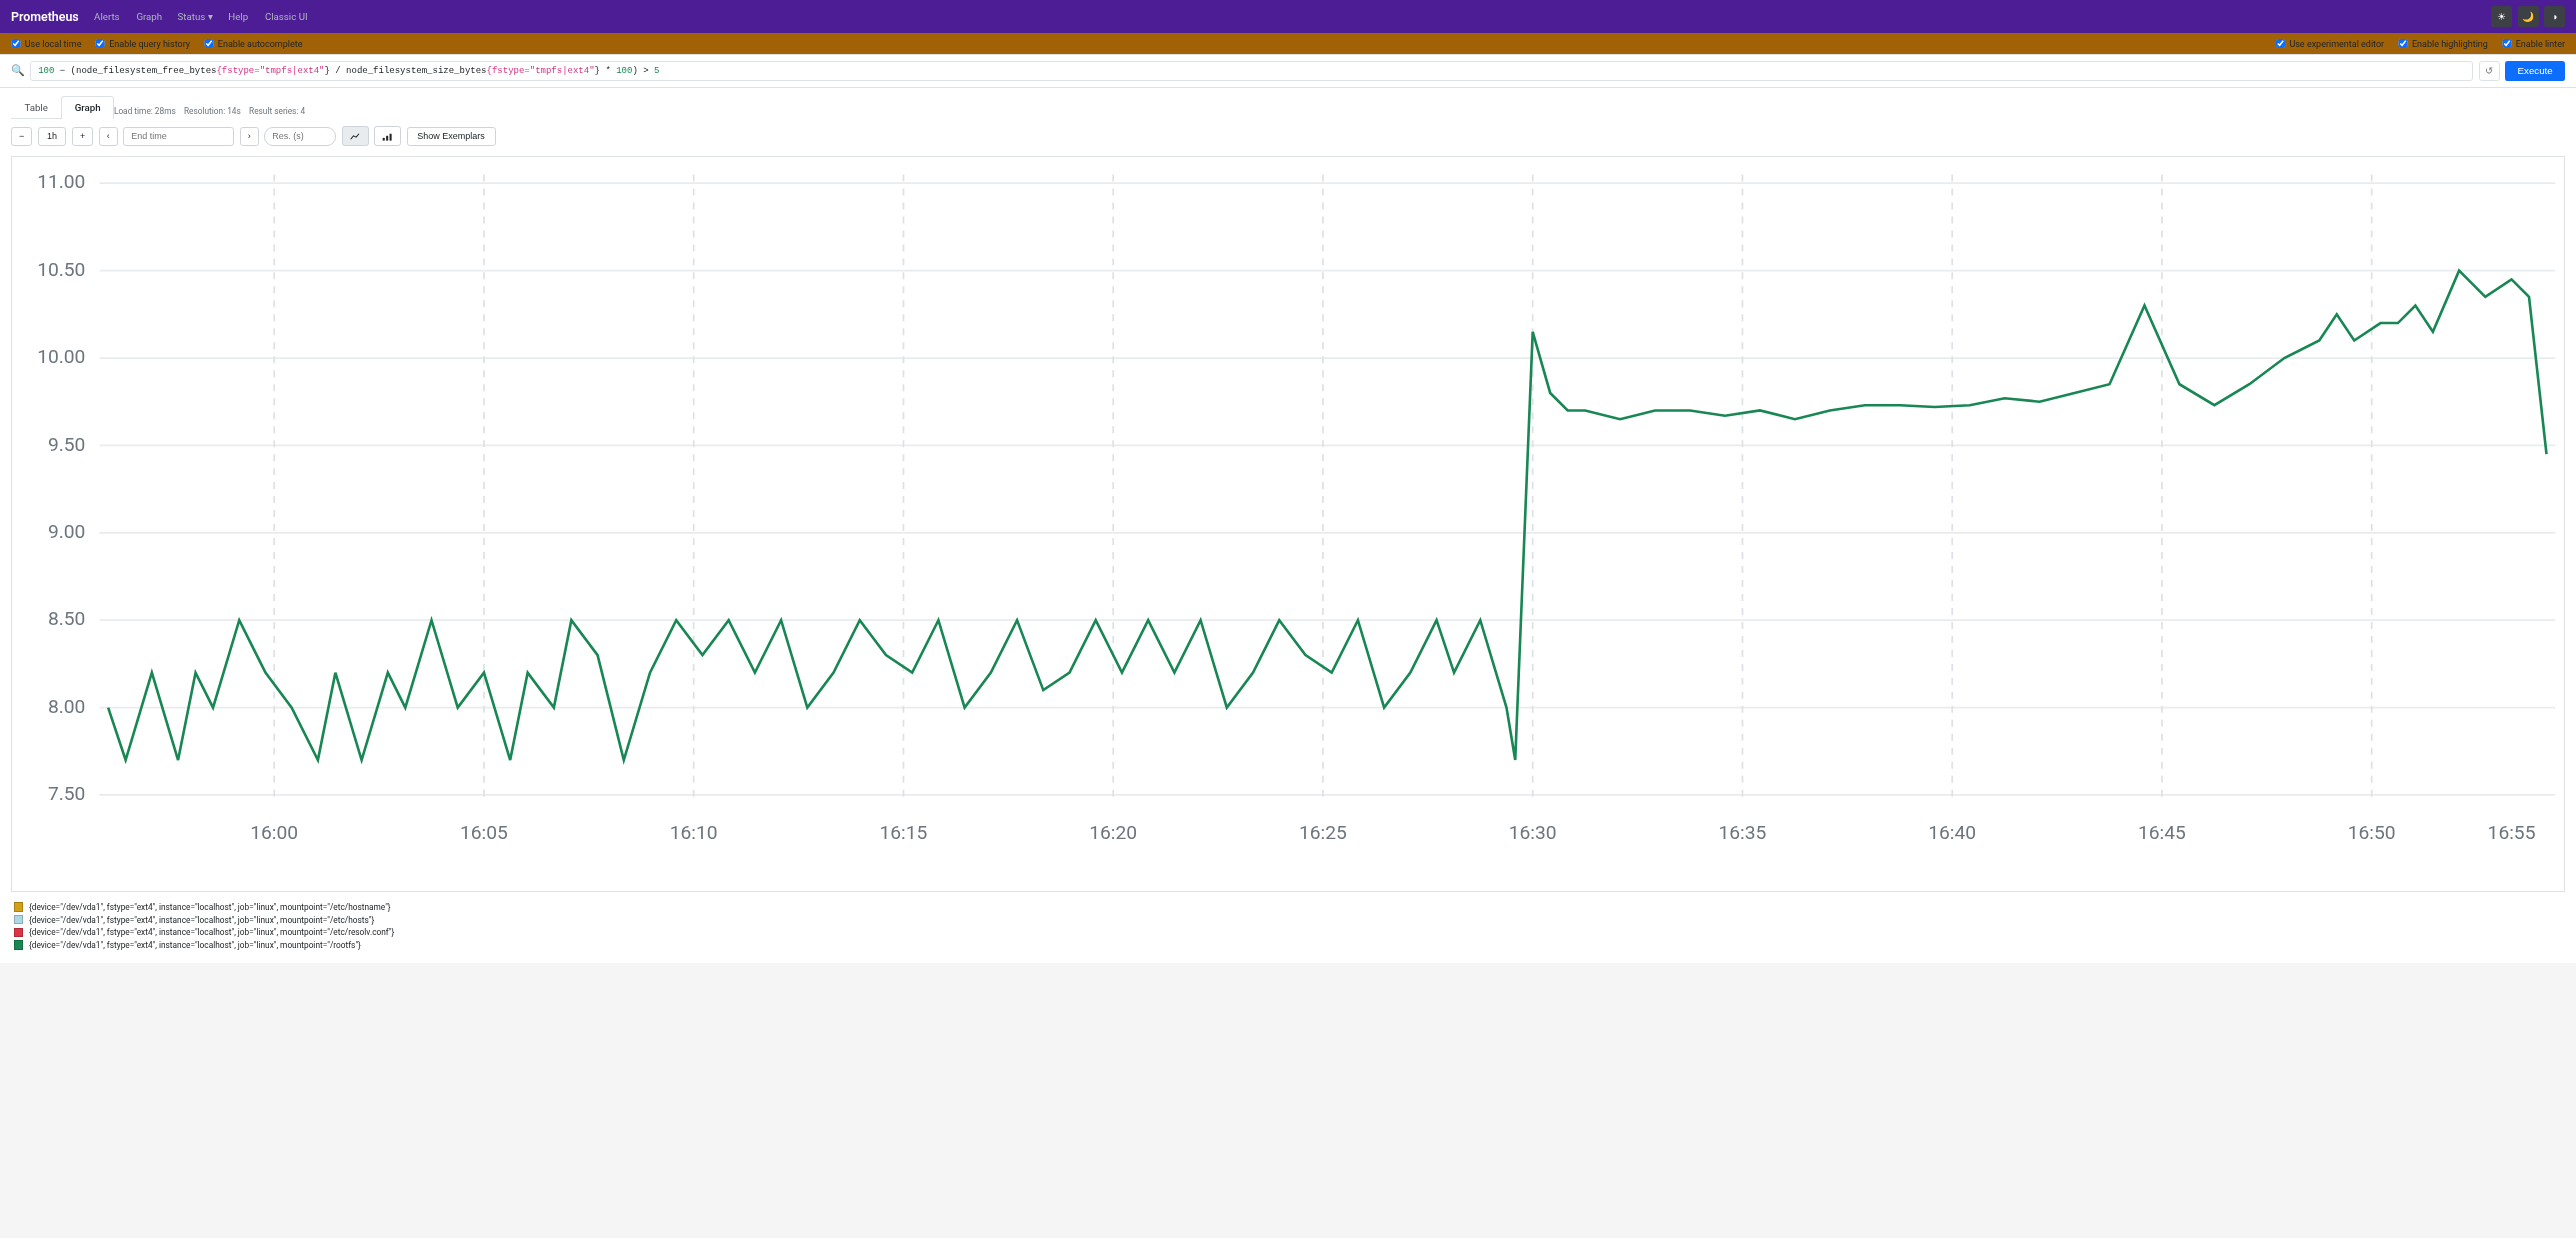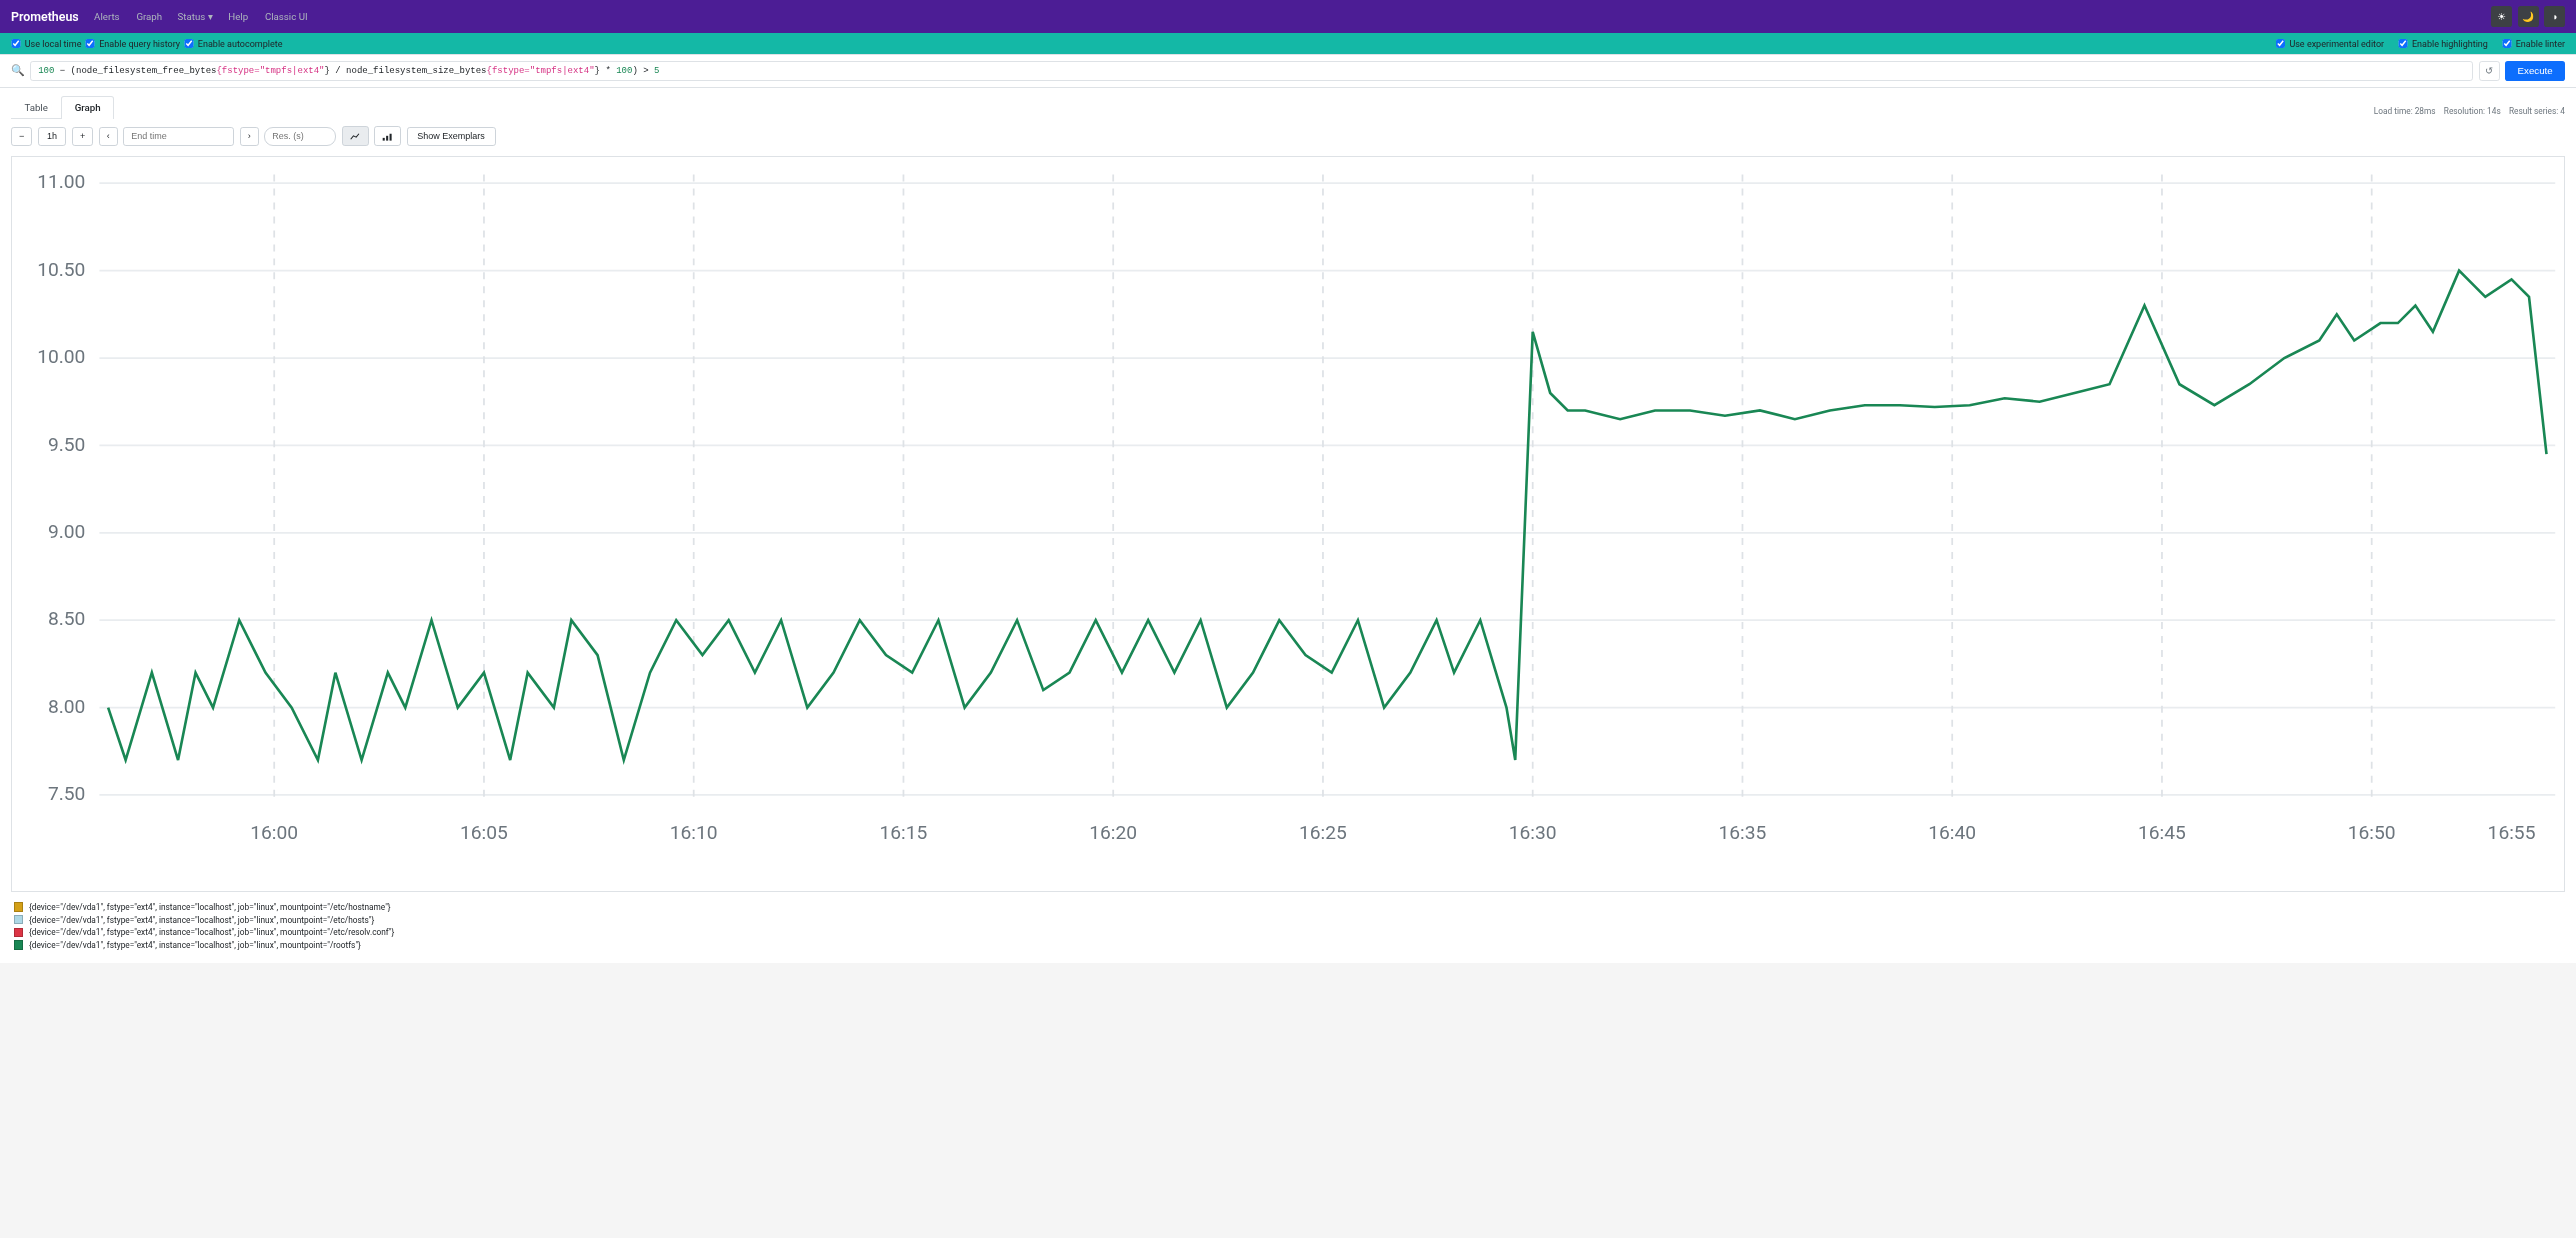--- a/index.html
+++ b/index.html
@@ -51,25 +51,25 @@
       color: #fff;
       cursor: pointer;
       display: flex;
       align-items: center;
       justify-content: center;
       font-size: 9.7px;
     }
 
     
     .options-bar {
-      background: #14b8a6;
+      background: #a16207;
       border-bottom: 0.7px solid #dee2e6;
       padding: 5.5px 11px;
       display: flex;
-      gap: 4px;
+      gap: 14px;
       flex-wrap: wrap;
     }
     .options-bar-right {
       margin-left: auto;
       display: flex;
       align-items: center;
       gap: 14px;
     }
     .checkbox-label {
       display: flex;
@@ -326,21 +326,21 @@
       <span style="color:#212529;"> / node_filesystem_size_bytes</span><span style="color:#d63384;">{fstype=</span><span style="color:#d63384;">"tmpfs|ext4"</span><span style="color:#212529;">}</span>
       <span style="color:#212529;"> * </span><span style="color:#198754;">100</span><span style="color:#212529;">) &gt; </span><span style="color:#198754;">5</span>
     </span>
   </div>
   <button class="refresh-icon-btn">↺</button>
   <button class="execute-btn">Execute</button>
 </div>
 
 <div class="main-content">
 
-  <div style="display:flex; align-items:flex-end; justify-content:space-between;">
+  <div style="display:flex; align-items:flex-end; justify-content:flex-start;">
     <div class="tabs">
       <div class="tab">Table</div>
       <div class="tab active">Graph</div>
     </div>
     <div class="load-info">
       <span>Load time: 28ms</span>
       &nbsp;&nbsp;
       <span>Resolution: 14s</span>
       &nbsp;&nbsp;
       <span>Result series: 4</span>

